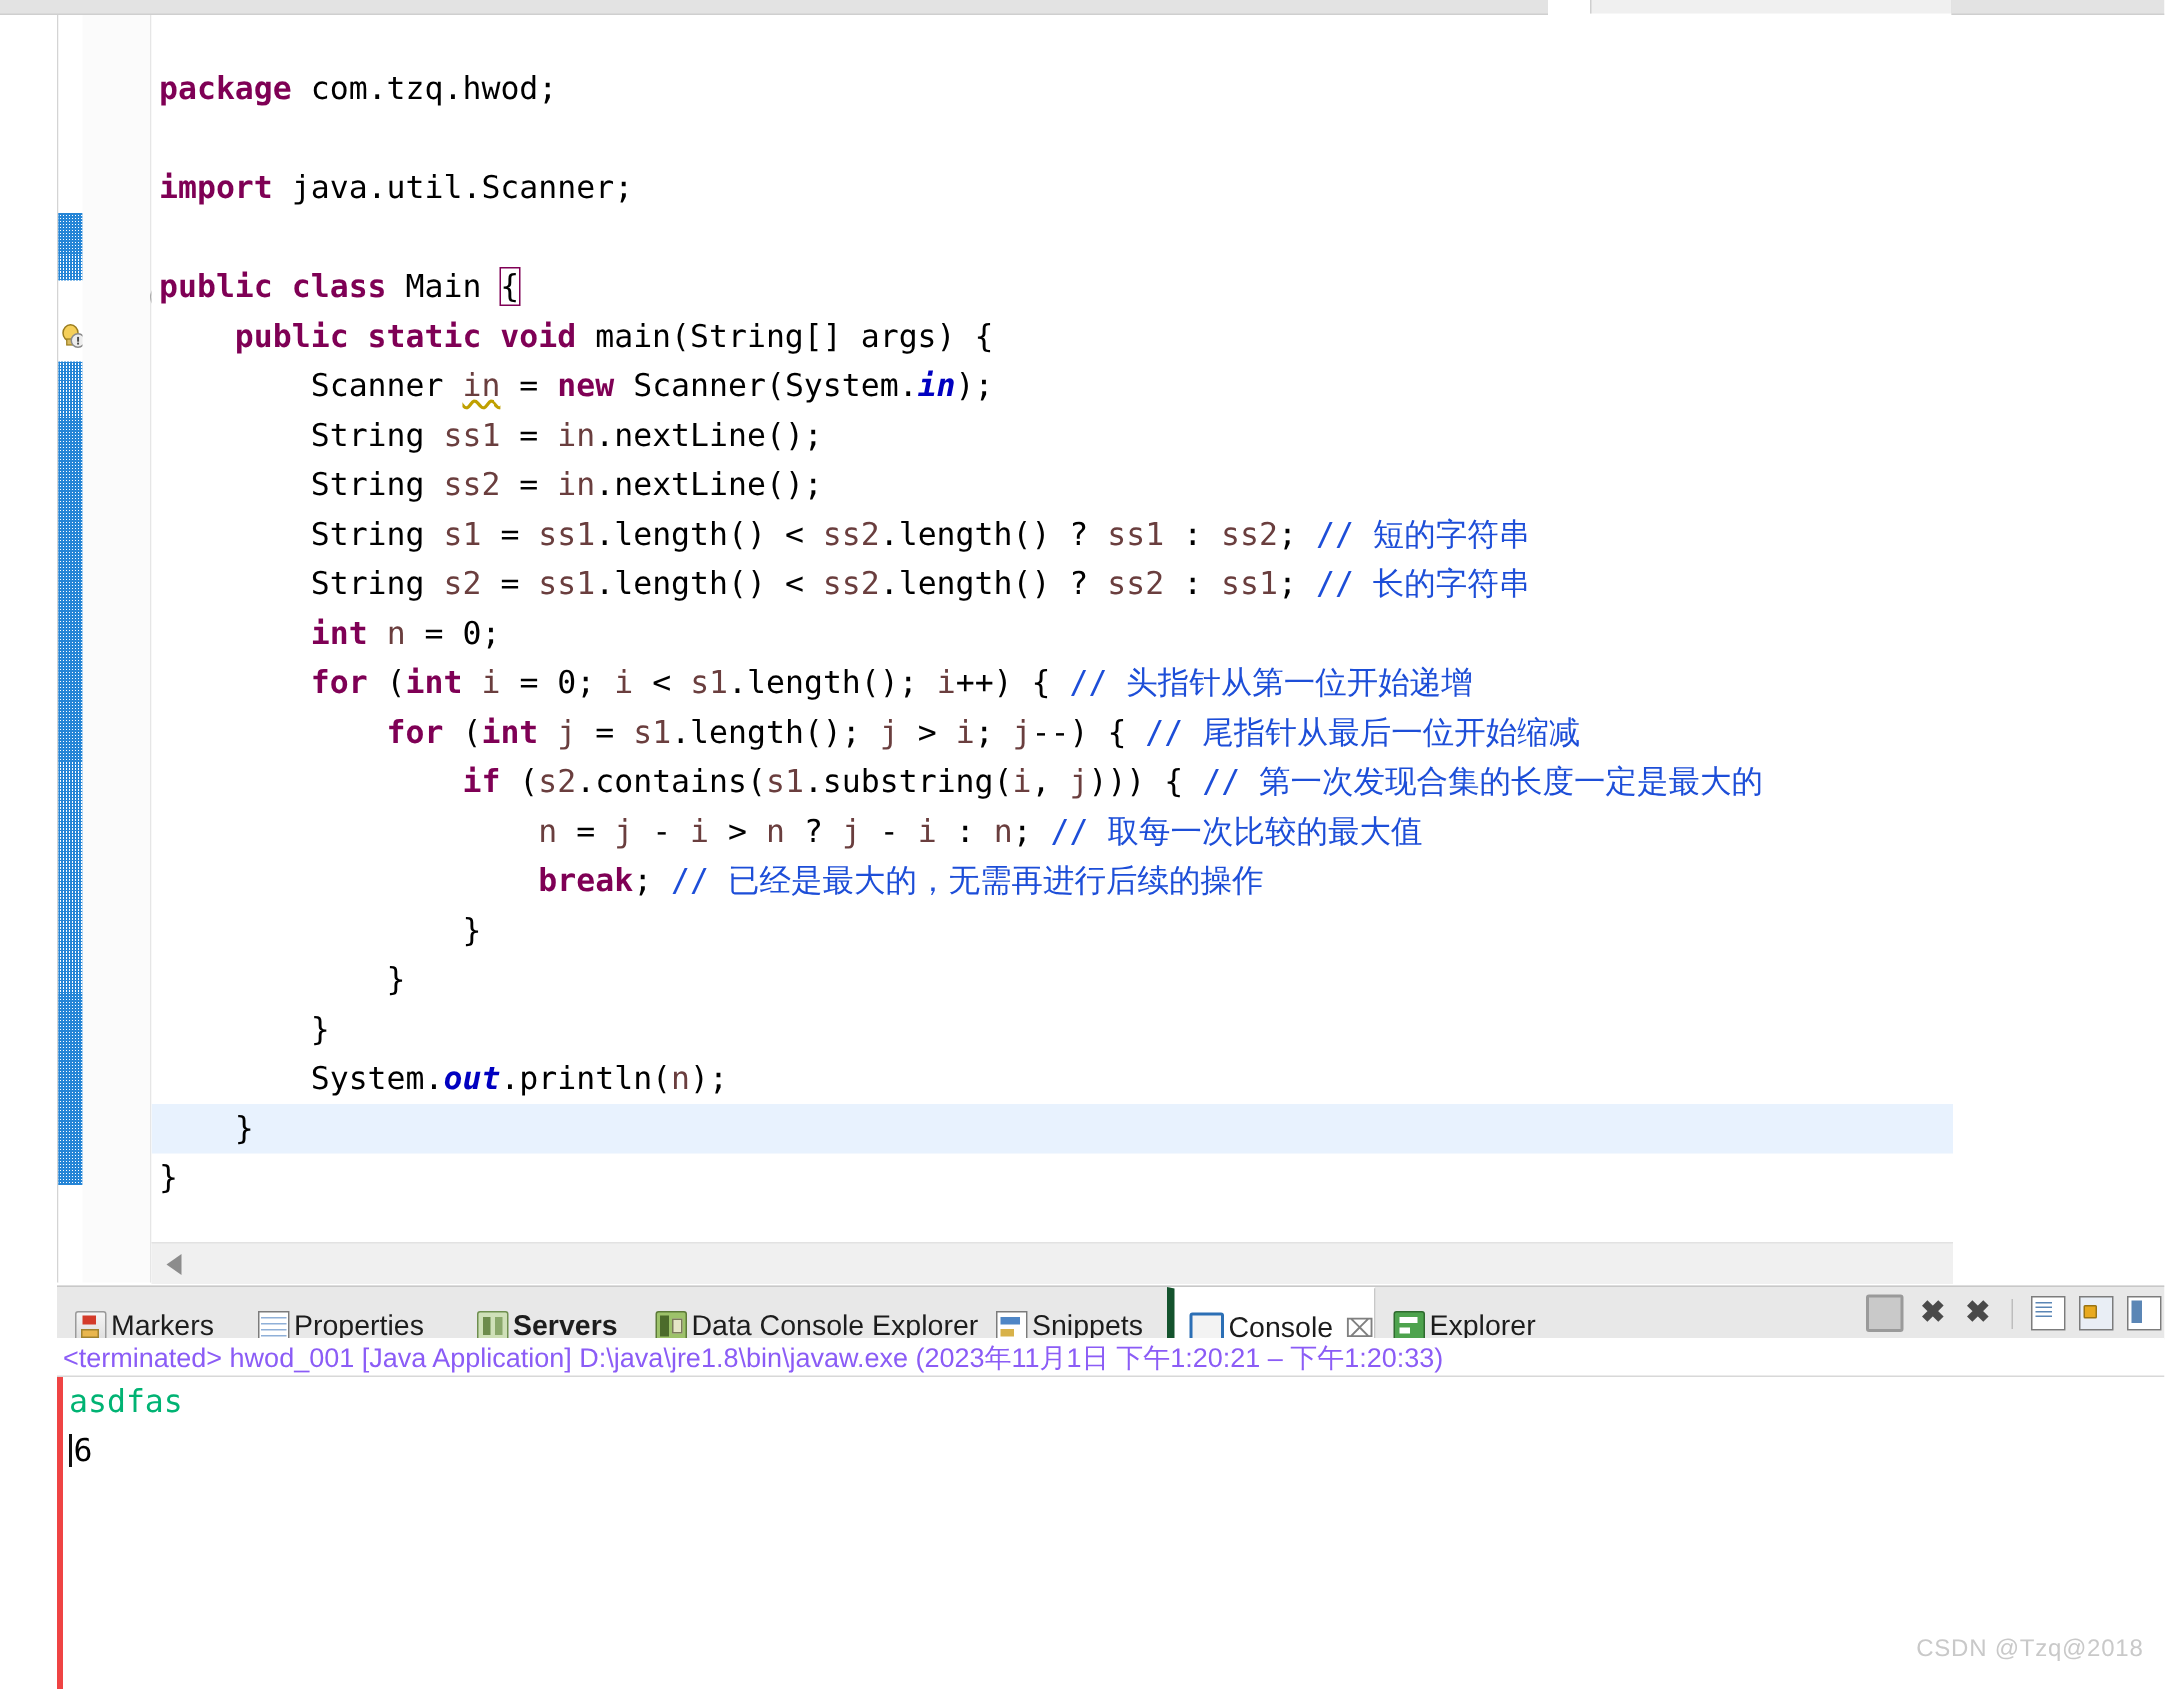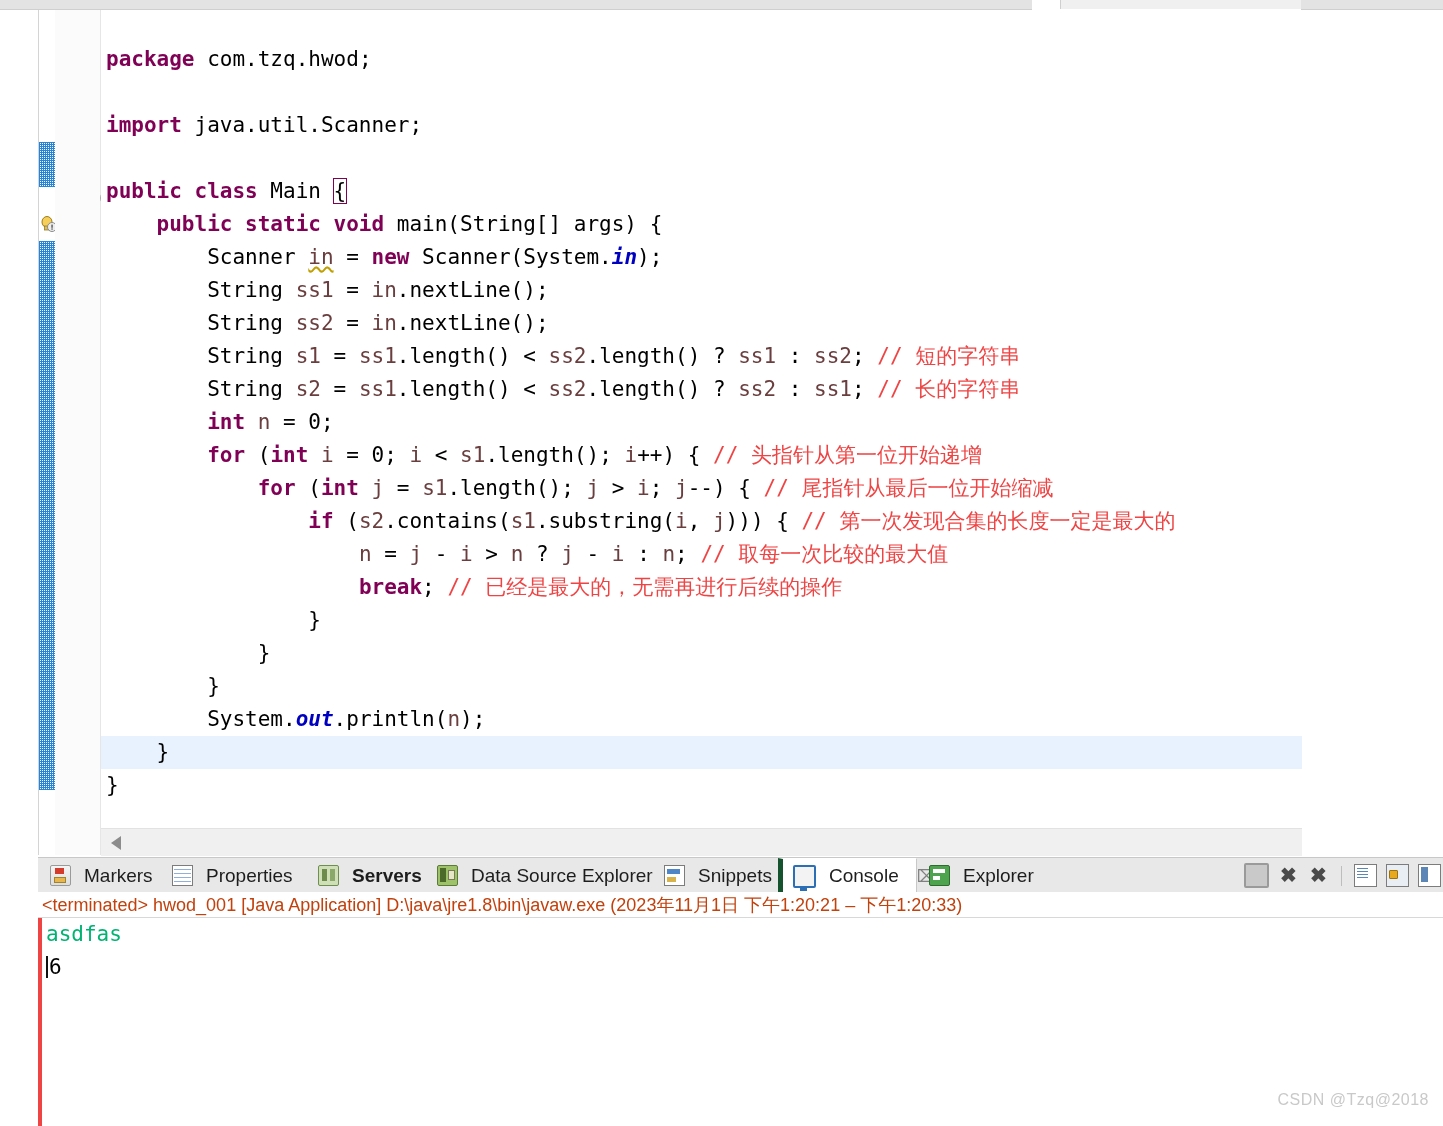--- a/index.html
+++ b/index.html
@@ -42,44 +42,44 @@
   
   .codearea{position:absolute;left:101px;top:0;right:0;height:845px;background:#ffffff;overflow:hidden;}
   .curline{position:absolute;left:0;right:0;height:33px;background:#e8f2fe;}
   .code{position:absolute;left:0;top:0;white-space:pre;
         font-family:"DejaVu Sans Mono", monospace;font-size:21px;line-height:33px;color:#000000;}
   .code .ln{display:block;height:33px;padding-left:5px;}
   .kw{color:#7f0055;font-weight:bold;}
   .plain{color:#000000;}
   .lv{color:#6a3e3e;}
   .sf{color:#0000c0;font-style:italic;font-weight:bold;}
-  .cm{color:#ef4444;}
+  .cm{color:#1d4ed8;}
   .brace-box{border:1px solid #7f0055;padding:0 0px;margin:0 -1px;}
   .squig{ text-decoration: underline wavy #c0a000; text-decoration-skip-ink:none;}
 
   
   .hscroll{position:absolute;left:101px;top:818px;right:0;height:27px;background:#f0f0f0;border-top:1px solid #e2e2e2;}
   .hscroll .arrow-l{position:absolute;left:10px;top:7px;width:0;height:0;
       border-top:7px solid transparent;border-bottom:7px solid transparent;border-right:10px solid #8c8c8c;}
 
   
   .bottom{position:absolute;left:0;top:857px;width:1443px;height:269px;background:#ffffff;}
   .tabstrip{position:absolute;left:38px;top:0;width:1405px;height:35px;background:#e8e8e8;border-top:1px solid #c8c8c8;}
-  .vtab{position:absolute;top:0;height:35px;display:flex;align-items:center;gap:13px;padding:4px 10px;
+  .vtab{position:absolute;top:0;height:35px;display:flex;gap:3px;padding:16px 10px;
         font-size:19px;color:#1d1d1d;font-family:"Liberation Sans", sans-serif;white-space:nowrap;box-sizing:border-box;}
   .vtab.active{background:#ffffff;border-left:5px solid #14532d;border-right:1px solid #c8c8c8;border-top:1px solid #ffffff;}
   .vtab .ic{width:19px;height:19px;flex:0 0 19px;position:relative;}
   .closex{font-size:17px;color:#808080;margin-left:5px;}
 
   .tabtools{position:absolute;right:2px;top:0;height:35px;display:flex;align-items:center;gap:9px;}
   .tool{width:21px;height:21px;position:relative;}
   .divider{width:1px;height:20px;background:#bdbdbd;margin:0 3px;}
 
   .launchline{position:absolute;left:38px;top:35px;width:1405px;height:26px;background:#ffffff;
-     font-size:18px;color:#c2410c;padding-left:4px;box-sizing:border-box;line-height:26px;
+     font-size:18px;color:#8b5cf6;padding-left:4px;box-sizing:border-box;line-height:26px;
      font-family:"Liberation Sans", sans-serif;border-bottom:1px solid #d8d8d8;white-space:nowrap;}
   .consolebody{position:absolute;left:38px;top:61px;width:1405px;height:208px;background:#ffffff;
      border-left:4px solid #ef4444;}
   .cline{font-family:"DejaVu Sans Mono", monospace;font-size:21px;line-height:33px;height:33px;padding-left:4px;white-space:pre;}
   .cout{color:#00b373;}
   .cres{color:#000000;}
   .caret{display:inline-block;width:0;border-left:2px solid #111;height:22px;vertical-align:-4px;margin-right:1px;}
 
   .watermark{position:absolute;right:14px;bottom:17px;font-size:16px;color:#c9c9c9;
      font-family:"Liberation Sans", sans-serif;letter-spacing:.5px;margin-left:36px;}
@@ -195,21 +195,21 @@
       <div class="vtab" style="left:124px;width:145px;">
         <span class="ic ic-props"></span>
         <span>Properties</span>
       </div>
       <div class="vtab" style="left:270px;width:118px;font-weight:bold;">
         <span class="ic ic-servers"></span>
         <span>Servers</span>
       </div>
       <div class="vtab" style="left:389px;width:226px;">
         <span class="ic ic-dse"></span>
-        <span>Data Source Explorer</span>
+        <span>Data Console Explorer</span>
       </div>
       <div class="vtab" style="left:616px;width:122px;">
         <span class="ic ic-snip"></span>
         <span>Snippets</span>
       </div>
       <div class="vtab active" style="left:740px;width:139px;">
         <span class="ic ic-console"></span>
         <span>Console</span>
         <span class="closex">⌧</span>
       </div>

